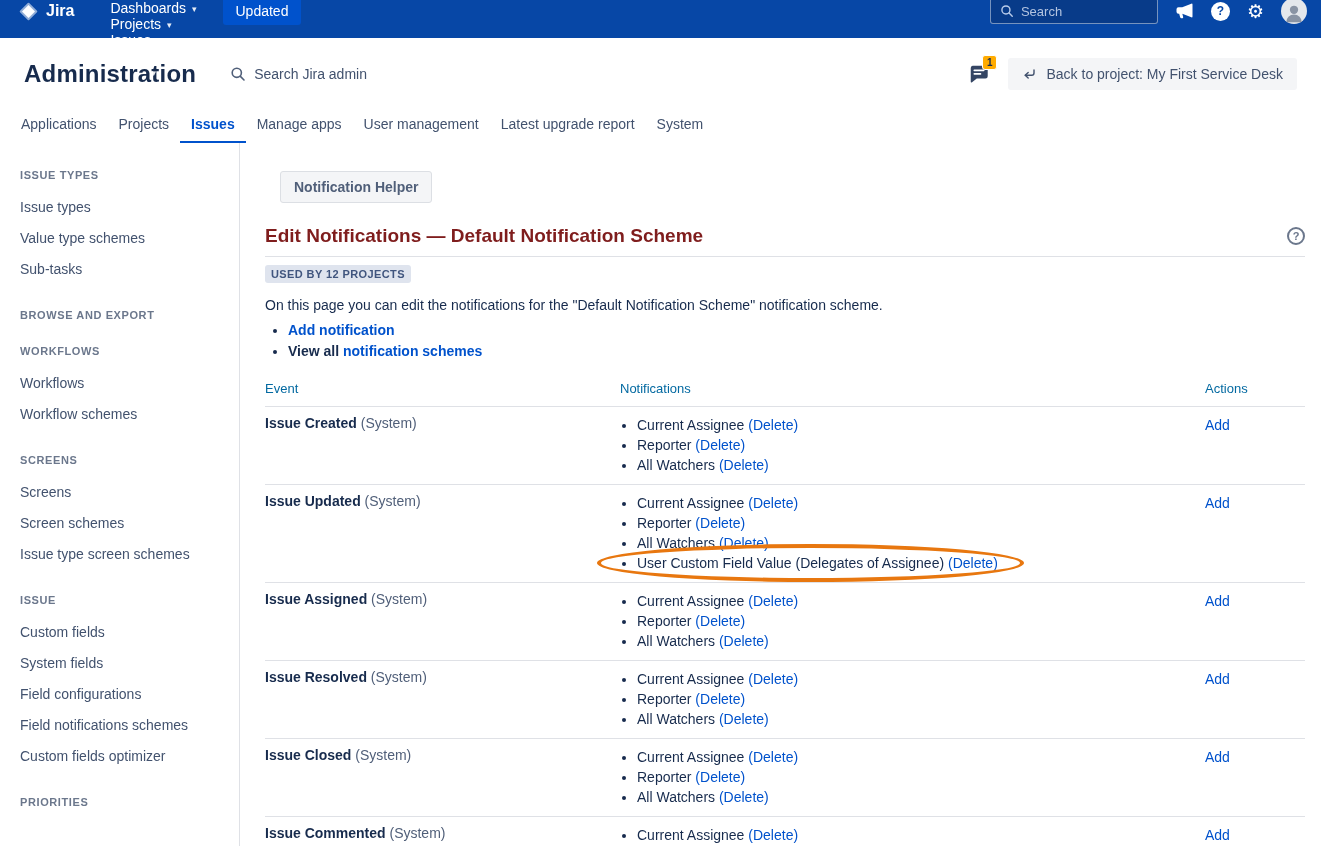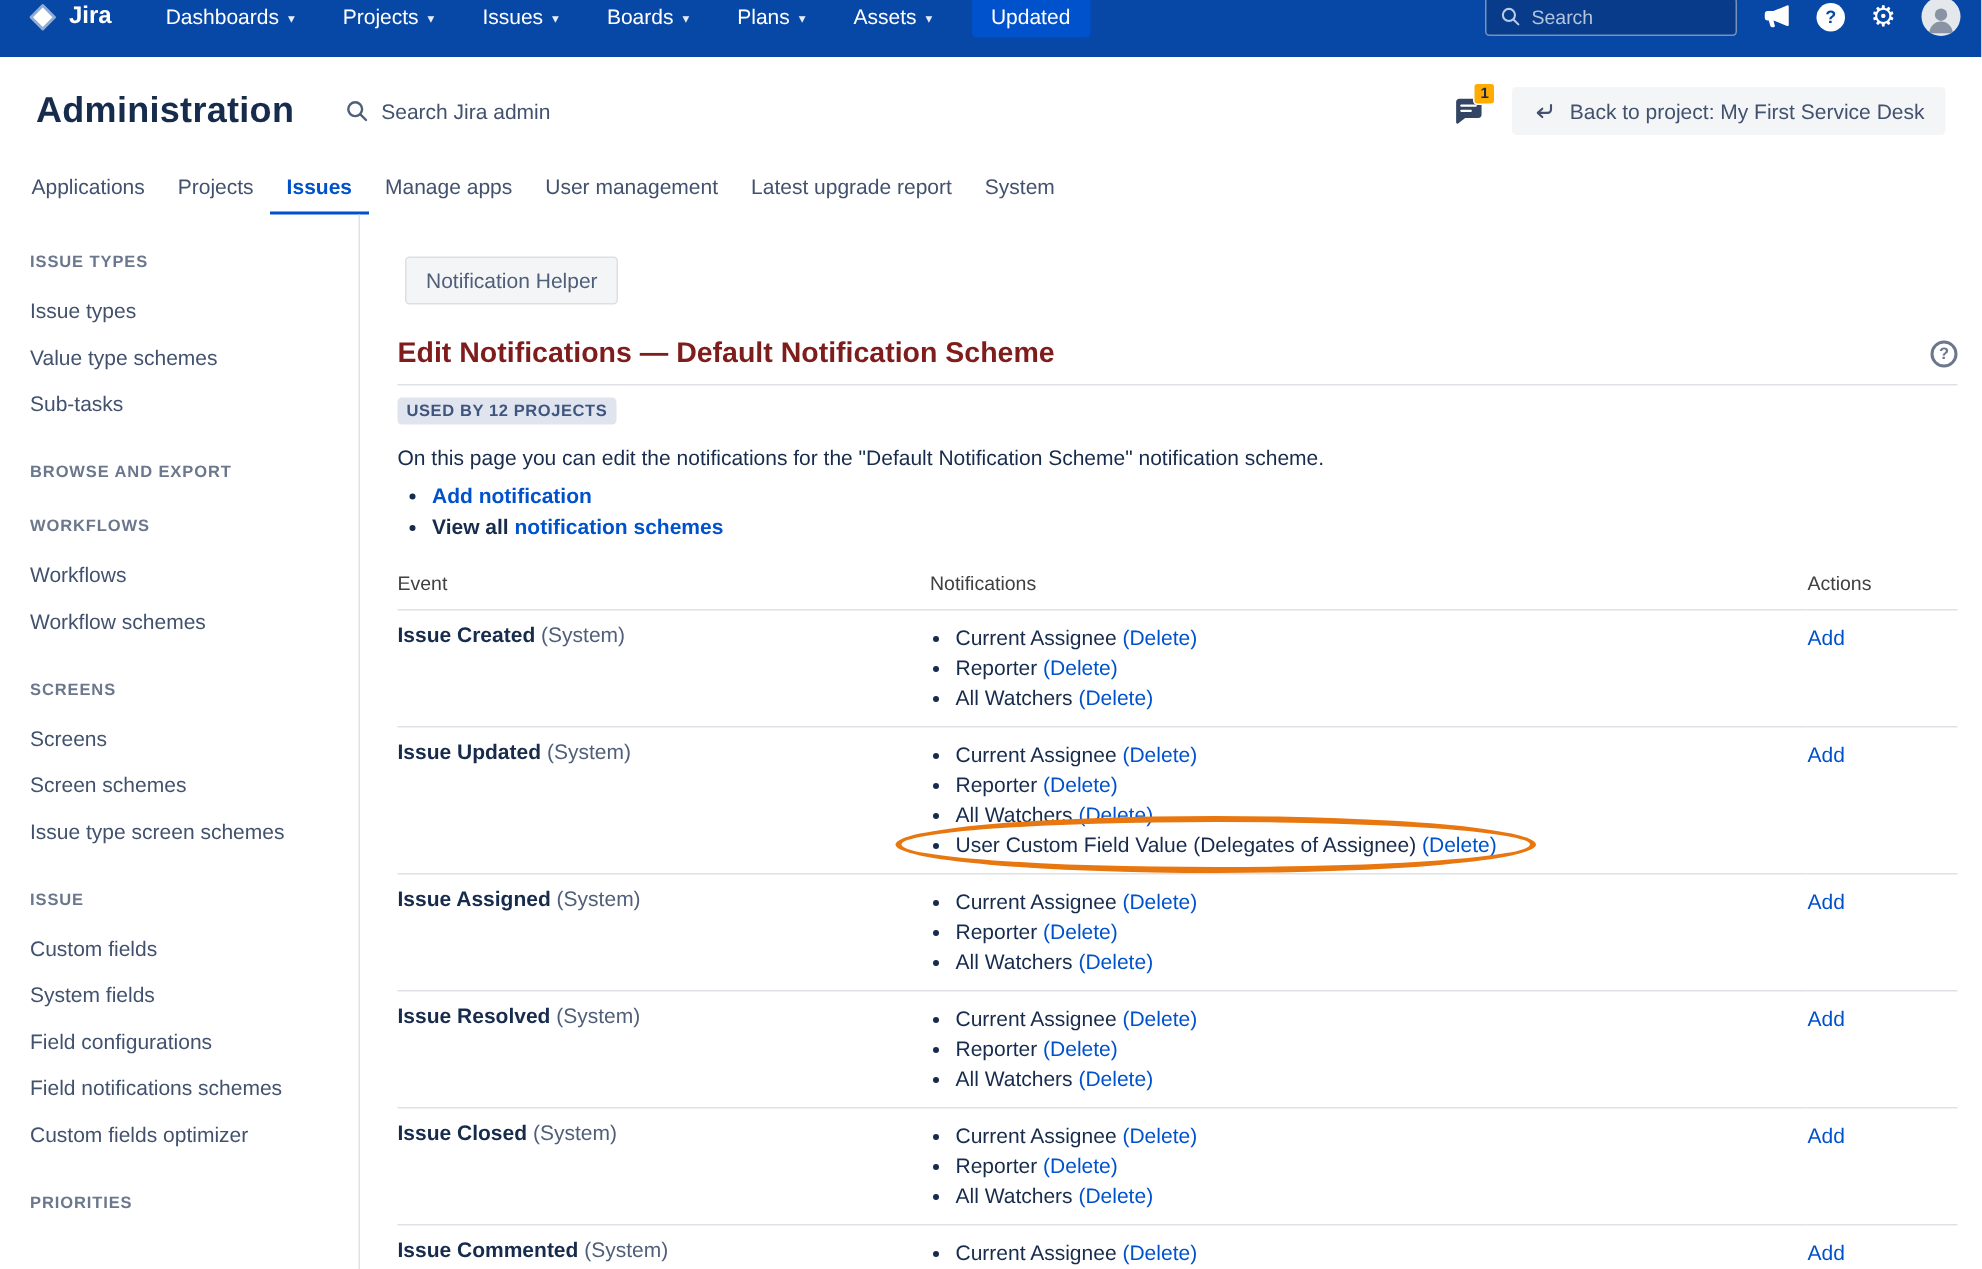--- a/index.html
+++ b/index.html
@@ -4,21 +4,21 @@
 <style>
   *{box-sizing:border-box;margin:0;padding:0;}
   html,body{width:1321px;height:846px;}
   body{font-family:"Liberation Sans","DejaVu Sans",sans-serif;background:#fff;color:#172B4D;overflow:hidden;}
   a{text-decoration:none;}
 
   
   .topnav{height:38px;background:var(--navbar_bg,#0747A6);display:flex;align-items:center;padding:0 14px 16px 10px;}
   .logo{display:flex;align-items:center;gap:7px;padding:0 20px 0 8px;cursor:pointer;}
   .logo-text{color:#fff;font-size:16px;font-weight:700;}
-  .nav-menus{display:flex;height:100%;}
+  .nav-menus{display:flex;height:100%;flex-direction:column;}
   .nav-item{display:flex;align-items:center;gap:6px;padding:0 16px;color:#fff;font-size:14px;cursor:pointer;}
   .chev{font-size:9px;opacity:.9;padding-top:2px;}
   .create-btn{margin-left:10px;background:var(--create_button_bg,#0052CC);color:#fff;border:none;border-radius:3px;
     font-size:14px;font-weight:500;padding:6px 13px;cursor:pointer;font-family:inherit;}
   .nav-spacer{flex:1;}
   .nav-search{display:flex;align-items:center;gap:7px;width:168px;height:26px;padding:0 9px;
     border:1px solid rgba(255,255,255,.45);border-radius:3px;background:rgba(9,30,66,.28);color:#B9CCEA;margin-right:16px;}
   .nav-search input{flex:1;background:transparent;border:none;outline:none;color:#fff;font-size:13px;font-family:inherit;min-width:0;}
   .nav-search input::placeholder{color:#B3C4E0;}
   .nav-icons{display:flex;align-items:center;gap:17px;}
@@ -48,38 +48,38 @@
 
   
   .layout{display:flex;align-items:stretch;}
   .sidebar{width:240px;flex:0 0 240px;border-right:1px solid #DFE1E6;padding:26px 10px 20px 20px;min-height:710px;}
   .side-heading{font-size:11px;font-weight:700;color:#6B778C;letter-spacing:.6px;margin:24px 0 11px;}
   .side-heading:first-child{margin-top:0;}
   .side-item{font-size:14px;color:#42526E;padding:7px 0 8px;cursor:pointer;}
   .main{flex:1;padding:28px 16px 0 25px;min-width:0;}
 
   
-  .helper-btn{display:inline-block;margin-left:5px;background:#F4F5F7;border:1px solid #DCDFE4;border-radius:3px;
-    padding:7px 13px;font-size:14px;color:#505F79;cursor:pointer;font-family:inherit;}
+  .helper-btn{display:inline-block;margin-left:15px;background:#F4F5F7;border:1px solid #DCDFE4;border-radius:3px;
+    padding:7px 13px;font-size:14px;color:#505F79;cursor:pointer;font-family:inherit;font-weight:bold;}
   .title-row{margin-top:22px;display:flex;align-items:center;justify-content:space-between;
     border-bottom:1px solid #DFE1E6;padding-bottom:9px;}
   .page-title{font-size:19px;font-weight:700;color:#7f1d1d;}
   .q-circle{width:18px;height:18px;border-radius:50%;border:2px solid #6B778C;color:#6B778C;font-size:11px;font-weight:700;
     display:flex;align-items:center;justify-content:center;cursor:pointer;flex:0 0 auto;}
   .usage-badge{display:inline-block;margin-top:8px;background:var(--badge_bg,#DFE4EE);color:var(--badge_text,#40557E);
     font-size:11px;font-weight:700;letter-spacing:.4px;padding:3px 6px;border-radius:3px;}
   .intro{margin-top:14px;font-size:14px;color:#172B4D;}
   .intro-links{margin:6px 0 0 5px;padding-left:18px;list-style:disc;}
   .intro-links li{font-size:14px;padding:2.5px 0;color:#172B4D;}
   .link-strong{color:var(--link,#0052CC);font-weight:700;cursor:pointer;}
   .prefix-strong{font-weight:700;}
 
   
   .notif-table{width:100%;border-collapse:collapse;table-layout:fixed;margin-top:20px;}
-  .notif-table th{text-align:left;font-size:13px;font-weight:400;color:#404040;padding:0 0 10px;border-bottom:1px solid #DFE1E6;}
+  .notif-table th{text-align:left;font-size:13px;font-weight:400;color:#0369a1;padding:0 0 10px;border-bottom:1px solid #DFE1E6;}
   .notif-table td{vertical-align:top;padding:8px 0 9px;border-bottom:1px solid #DFE1E6;font-size:14px;}
   .event-name{font-weight:700;}
   .event-suffix{color:#505F79;}
   .notif-list{margin:0;padding-left:17px;list-style:disc;}
   .notif-list li{line-height:20px;}
   .delete-link{color:var(--link,#0052CC);cursor:pointer;}
   .add-link{color:var(--link,#0052CC);cursor:pointer;line-height:20px;}
   .ellipse-wrap{position:relative;display:inline-block;}
   .ellipse{position:absolute;left:-40px;right:-26px;top:-9px;bottom:-9px;
     border:4px solid var(--highlight_ellipse,#E8770F);border-radius:50%;pointer-events:none;}

